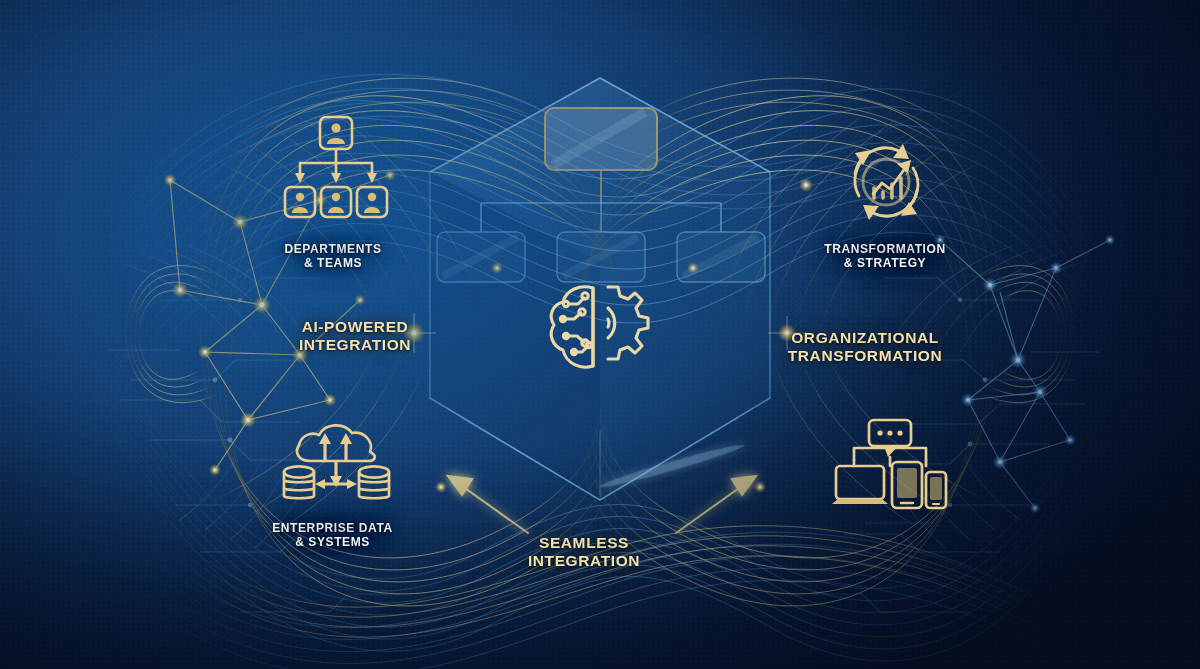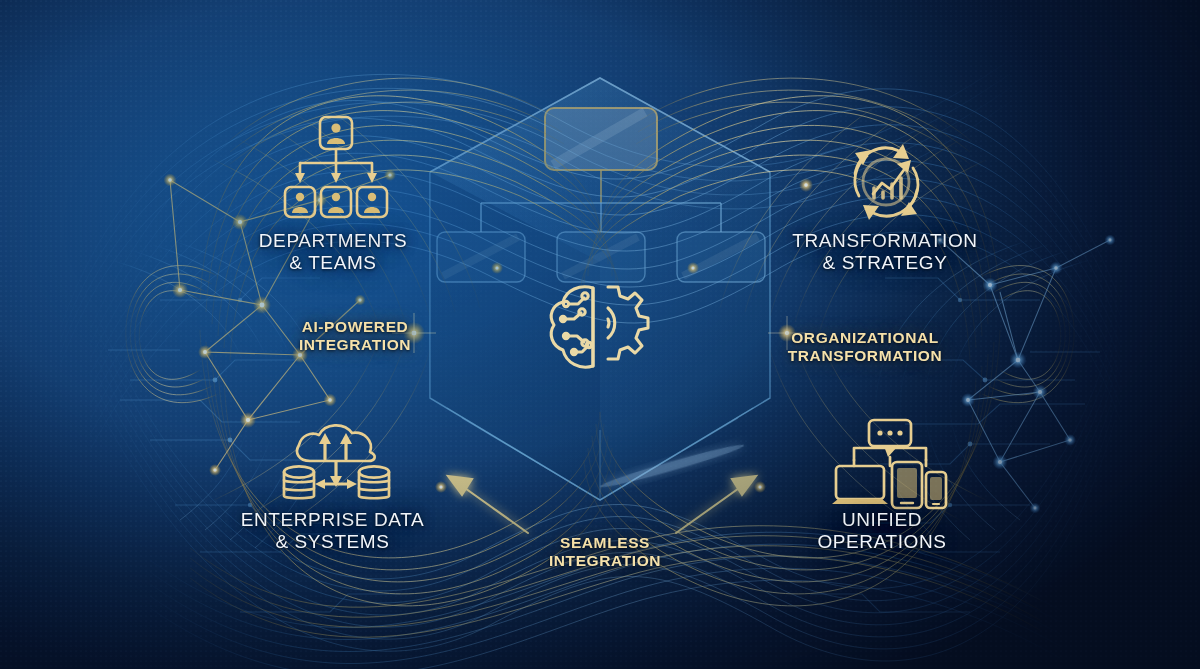--- a/index.html
+++ b/index.html
@@ -11,39 +11,40 @@
     background:
       radial-gradient(ellipse 62% 70% at 30% 34%, #2470ab 0%, #1d5f99 26%, #17497f 48%, #123a68 66%, #0e2d53 82%, #0b2347 100%),
       linear-gradient(135deg,#1d5f99 0%,#123a68 55%,#0a1f42 100%);
   }
   #stage *{box-sizing:border-box;}
   .svgfull{position:absolute;inset:0;width:1200px;height:669px;display:block;}
 
   
   .lbl{position:absolute;text-align:center;line-height:1.17;white-space:pre-line;letter-spacing:.6px;}
   .lbl.white{
-    color:#f2f6fb;font-weight:400;font-size:19px;
+    color:#f2f6fb;font-weight:700;font-size:12px;
     text-shadow:0 0 11px rgba(6,22,48,.95),0 1px 3px rgba(0,0,0,.75),0 0 26px rgba(10,30,60,.8);
+    margin-top:12px;
   }
   .lbl.gold{
     color:#f6e2ab;font-weight:700;font-size:15.5px;
     text-shadow:0 0 10px rgba(8,26,54,.95),0 1px 3px rgba(0,0,0,.7),0 0 20px rgba(226,180,92,.35);
   }
   .lbl.center{
     color:#eef4fb;font-weight:400;font-size:19.5px;letter-spacing:.2px;line-height:1.32;
     text-shadow:0 0 12px rgba(6,22,48,.9),0 1px 3px rgba(0,0,0,.7);
   }
 
   #t-departments{left:203px;top:230px;width:260px;}
   #t-transformation{left:740px;top:230px;width:290px;}
   #t-connectivity{left:240px;top:318px;width:230px;}
   #t-orgtransform{left:730px;top:329px;width:270px;}
   #t-enterprise{left:195px;top:509px;width:275px;}
   #t-unified{left:742px;top:509px;width:280px;}
-  #t-seamless{left:505px;top:534px;width:200px;}
+  #t-seamless{left:484px;top:534px;width:200px;}
   #t-center{left:480px;top:385px;width:240px;}
 
   .iconbox{position:absolute;}
 </style>
 </head>
 <body>
 
 <div id="stage">
 
   <svg class="svgfull" viewBox="0 0 1200 669" preserveAspectRatio="none">
@@ -539,22 +540,20 @@
       </g>
     </g>
   </svg>
 
   <div class="lbl white" id="t-departments">DEPARTMENTS
 &amp; TEAMS</div>
   <div class="lbl white" id="t-transformation">TRANSFORMATION
 &amp; STRATEGY</div>
   <div class="lbl white" id="t-enterprise">ENTERPRISE DATA
 &amp; SYSTEMS</div>
-  <div class="lbl white" id="t-unified">UNIFIED
-OPERATIONS</div>
 
   <div class="lbl gold" id="t-connectivity">AI-POWERED
 INTEGRATION</div>
   <div class="lbl gold" id="t-orgtransform">ORGANIZATIONAL
 TRANSFORMATION</div>
   <div class="lbl gold" id="t-seamless">SEAMLESS
 INTEGRATION</div>
 
 
 </div>

